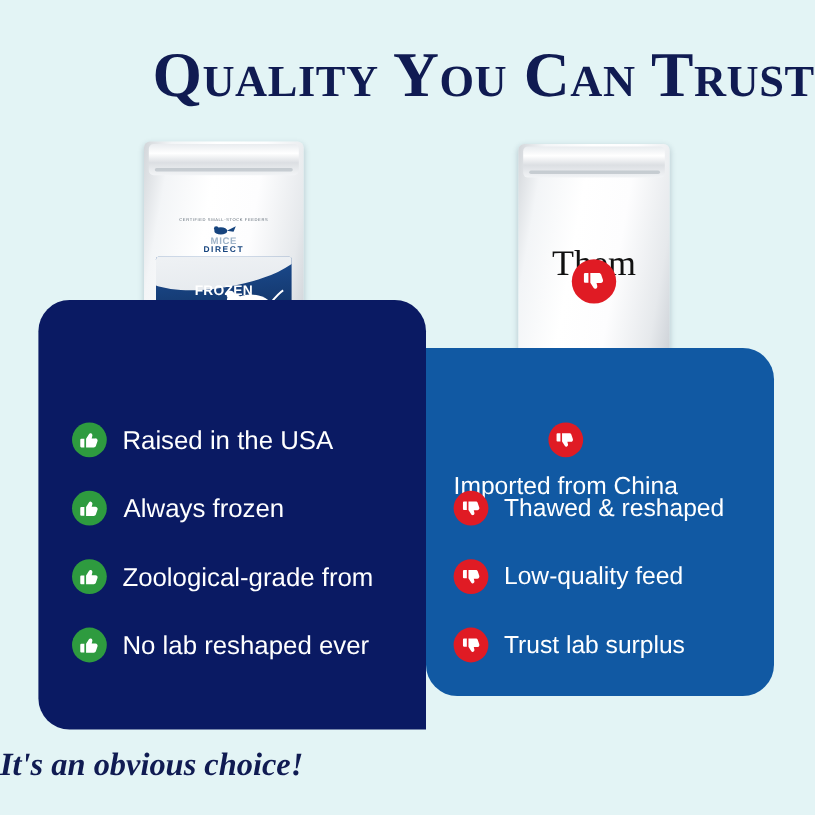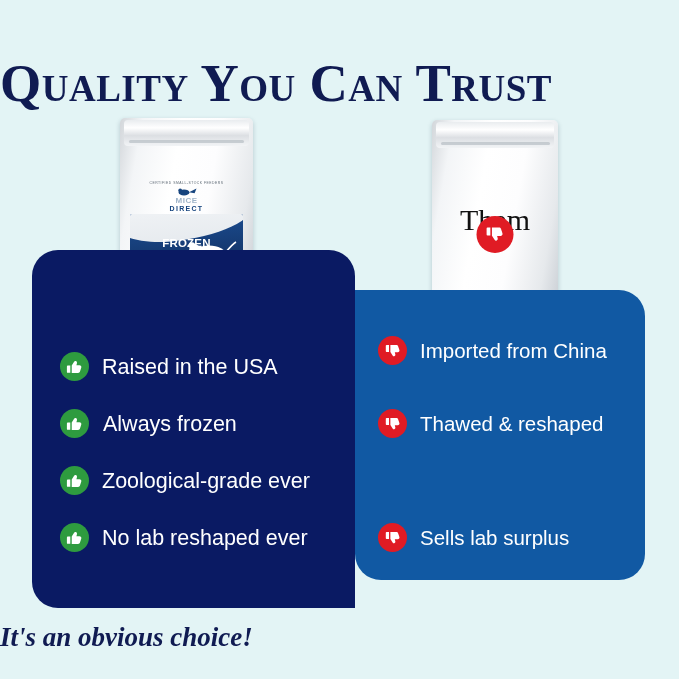--- a/index.html
+++ b/index.html
@@ -14,30 +14,29 @@
     overflow: hidden;
     position: relative;
   }
 
   
   .headline {
     position: absolute;
     top: 34px;
     left: 0;
     width: 679px;
-    text-align: left;
+    text-align: right;
     font-family: "Liberation Serif", serif;
     font-size: 53px;
     line-height: 58px;
     font-weight: 700;
     color: #101b52;
     font-variant: small-caps;
     letter-spacing: 0.5px;
     white-space: nowrap;
-    margin-top: 20px;
   }
 
   
   .panel-left {
     position: absolute;
     left: 32px;
     top: 250px;
     width: 323px;
     height: 358px;
     background: #0a1a63;
@@ -339,62 +338,70 @@
       </span>
       <span class="row-label">Always frozen</span>
     </div>
 
     <div class="row" style="top:216px;">
       <span class="badge badge-up">
         <svg width="19" height="19" viewBox="0 0 24 24">
           <path fill="#ffffff" d="M3.5 10.8h3.2V20H3.5A1.1 1.1 0 0 1 2.4 18.9V11.9a1.1 1.1 0 0 1 1.1-1.1zm5 0l3.2-5c.4-.6 1.1-.9 1.8-.7 1.2.3 1.9 1.5 1.6 2.7l-.7 2.7h3.9a2.3 2.3 0 0 1 2.2 3.1l-1.7 5c-.3.9-1.2 1.5-2.2 1.5H8.5V10.8z"></path>
         </svg>
       </span>
-      <span class="row-label">Zoological-grade ever</span>
+      <span class="row-label">Zoological-grade from</span>
     </div>
 
     <div class="row" style="top:273px;">
       <span class="badge badge-up">
         <svg width="19" height="19" viewBox="0 0 24 24">
           <path fill="#ffffff" d="M3.5 10.8h3.2V20H3.5A1.1 1.1 0 0 1 2.4 18.9V11.9a1.1 1.1 0 0 1 1.1-1.1zm5 0l3.2-5c.4-.6 1.1-.9 1.8-.7 1.2.3 1.9 1.5 1.6 2.7l-.7 2.7h3.9a2.3 2.3 0 0 1 2.2 3.1l-1.7 5c-.3.9-1.2 1.5-2.2 1.5H8.5V10.8z"></path>
         </svg>
       </span>
       <span class="row-label">No lab reshaped ever</span>
     </div>
 
   </div>
 </div>
 
 <div class="panel-right">
   <div class="rows">
 
-    <div class="row" style="top:46px;">
+    <div class="row" style="top:62px;flex-direction:column;">
       <span class="badge badge-down">
         <svg width="18" height="18" viewBox="0 0 24 24">
           <path fill="#ffffff" d="M3.5 4h3.2v9.2H3.5A1.1 1.1 0 0 1 2.4 12V5.1A1.1 1.1 0 0 1 3.5 4zm5 0h8.1c1 0 1.9.6 2.2 1.5l1.7 5a2.3 2.3 0 0 1-2.2 3.1h-3.9l.7 2.7c.3 1.2-.4 2.4-1.6 2.7-.7.2-1.4-.1-1.8-.7l-3.2-5V4z"></path>
         </svg>
       </span>
       <span class="row-label">Imported from China</span>
     </div>
 
     <div class="row" style="top:119px;">
       <span class="badge badge-down">
         <svg width="18" height="18" viewBox="0 0 24 24">
           <path fill="#ffffff" d="M3.5 4h3.2v9.2H3.5A1.1 1.1 0 0 1 2.4 12V5.1A1.1 1.1 0 0 1 3.5 4zm5 0h8.1c1 0 1.9.6 2.2 1.5l1.7 5a2.3 2.3 0 0 1-2.2 3.1h-3.9l.7 2.7c.3 1.2-.4 2.4-1.6 2.7-.7.2-1.4-.1-1.8-.7l-3.2-5V4z"></path>
         </svg>
       </span>
       <span class="row-label">Thawed &amp; reshaped</span>
     </div>
 
+    <div class="row" style="top:176px;">
+      <span class="badge badge-down">
+        <svg width="18" height="18" viewBox="0 0 24 24">
+          <path fill="#ffffff" d="M3.5 4h3.2v9.2H3.5A1.1 1.1 0 0 1 2.4 12V5.1A1.1 1.1 0 0 1 3.5 4zm5 0h8.1c1 0 1.9.6 2.2 1.5l1.7 5a2.3 2.3 0 0 1-2.2 3.1h-3.9l.7 2.7c.3 1.2-.4 2.4-1.6 2.7-.7.2-1.4-.1-1.8-.7l-3.2-5V4z"></path>
+        </svg>
+      </span>
+      <span class="row-label">Low-quality feed</span>
+    </div>
 
     <div class="row" style="top:233px;">
       <span class="badge badge-down">
         <svg width="18" height="18" viewBox="0 0 24 24">
           <path fill="#ffffff" d="M3.5 4h3.2v9.2H3.5A1.1 1.1 0 0 1 2.4 12V5.1A1.1 1.1 0 0 1 3.5 4zm5 0h8.1c1 0 1.9.6 2.2 1.5l1.7 5a2.3 2.3 0 0 1-2.2 3.1h-3.9l.7 2.7c.3 1.2-.4 2.4-1.6 2.7-.7.2-1.4-.1-1.8-.7l-3.2-5V4z"></path>
         </svg>
       </span>
-      <span class="row-label">Sells lab surplus</span>
+      <span class="row-label">Trust lab surplus</span>
     </div>
 
   </div>
 </div>
 
 <div class="tagline">It's an obvious choice!</div>
 
 </body></html>

